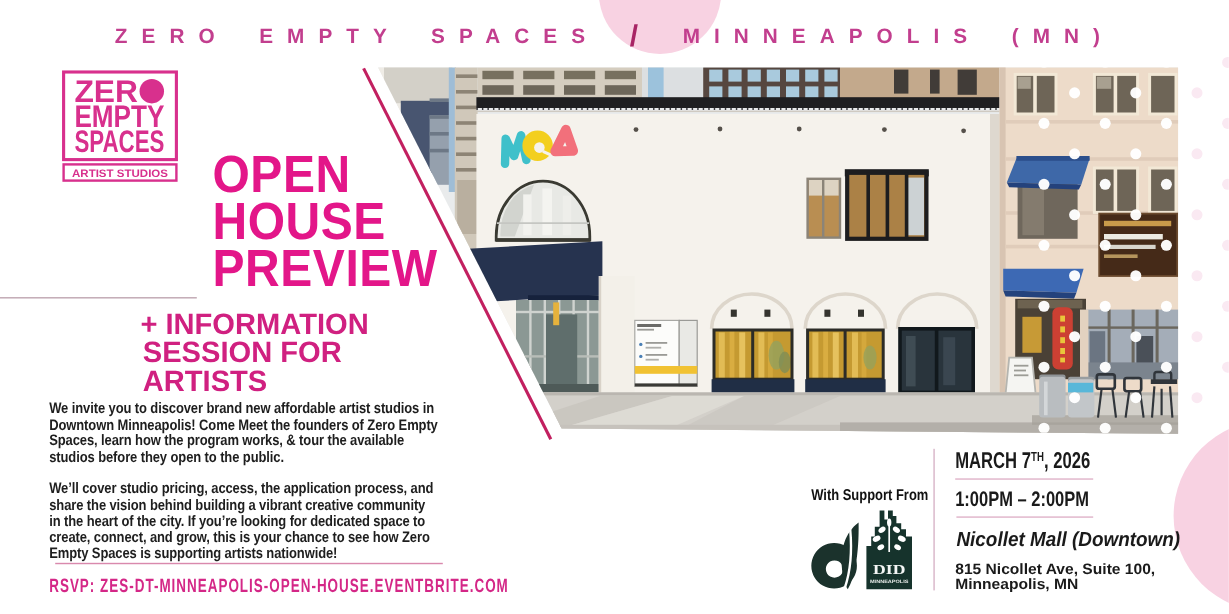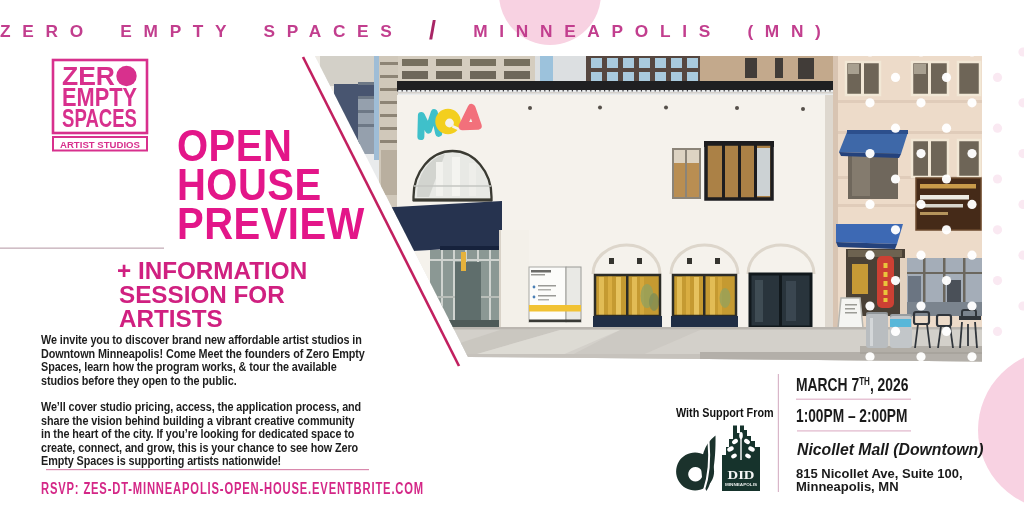--- a/index.html
+++ b/index.html
@@ -367,21 +367,21 @@
 <ellipse cx="747" cy="441.5" rx="3.2" ry="2.2" transform="rotate(35 747 441.5)"></ellipse>
 <ellipse cx="730.5" cy="449" rx="3.4" ry="2.3" transform="rotate(-25 730.5 449)"></ellipse>
 <ellipse cx="751.5" cy="449" rx="3.4" ry="2.3" transform="rotate(25 751.5 449)"></ellipse>
 <ellipse cx="734" cy="456" rx="3" ry="2.1" transform="rotate(-30 734 456)"></ellipse>
 <ellipse cx="748" cy="456" rx="3" ry="2.1" transform="rotate(30 748 456)"></ellipse>
 <text x="727.5" y="478.5" font-size="11.5" font-weight="bold" font-family="Liberation Serif,serif" textLength="27" lengthAdjust="spacingAndGlyphs" fill="#f4f6f5">DID</text>
 <text x="725" y="486" font-size="4" font-weight="bold" textLength="32" lengthAdjust="spacingAndGlyphs" fill="#e8ecea">MINNEAPOLIS</text>
 </g>
 </svg>
 
-<div class="abs" style="left:0;top:15.5px;width:1024px;font-size:17.3px;font-weight:bold;letter-spacing:11.7px;word-spacing:9px;color:#c23e8e;white-space:nowrap;">ZERO EMPTY SPACES <span style="color:#a82565;font-size:25px;vertical-align:-2px;">/</span> MINNEAPOLIS (MN)</div>
+<div class="abs" style="left:0;top:15.5px;width:1024px;text-align:center;font-size:17.3px;font-weight:bold;letter-spacing:11.7px;word-spacing:9px;color:#c23e8e;white-space:nowrap;">ZERO EMPTY SPACES <span style="color:#a82565;font-size:25px;vertical-align:-2px;">/</span> MINNEAPOLIS (MN)</div>
 
 <div class="abs" style="left:177px;top:127px;font-size:43.5px;line-height:38.8px;font-weight:bold;letter-spacing:0.5px;color:#e31689;transform:scaleX(0.92);transform-origin:left top;">OPEN<br>HOUSE<br>PREVIEW</div>
 
 <div class="abs" style="left:117px;top:258.5px;font-size:24.5px;line-height:24.3px;font-weight:bold;color:#d02080;transform:scaleX(0.99);transform-origin:left top;">+ INFORMATION<br><span style="margin-left:2px">SESSION FOR</span><br><span style="margin-left:2px">ARTISTS</span></div>
 
 <div class="abs" style="left:40.5px;top:334px;font-size:12.6px;line-height:13.55px;font-weight:bold;color:#1e1e1e;letter-spacing:-0.1px;transform:scaleX(0.859);transform-origin:left top;">
 <div>We invite you to discover brand new affordable artist studios in<br>Downtown Minneapolis! Come Meet the founders of Zero Empty<br>Spaces, learn how the program works, &amp; tour the available<br>studios before they open to the public.</div>
 <div style="margin-top:12.8px;">We’ll cover studio pricing, access, the application process, and<br>share the vision behind building a vibrant creative community<br>in the heart of the city. If you’re looking for dedicated space to<br>create, connect, and grow, this is your chance to see how Zero<br>Empty Spaces is supporting artists nationwide!</div>
 </div>
 

